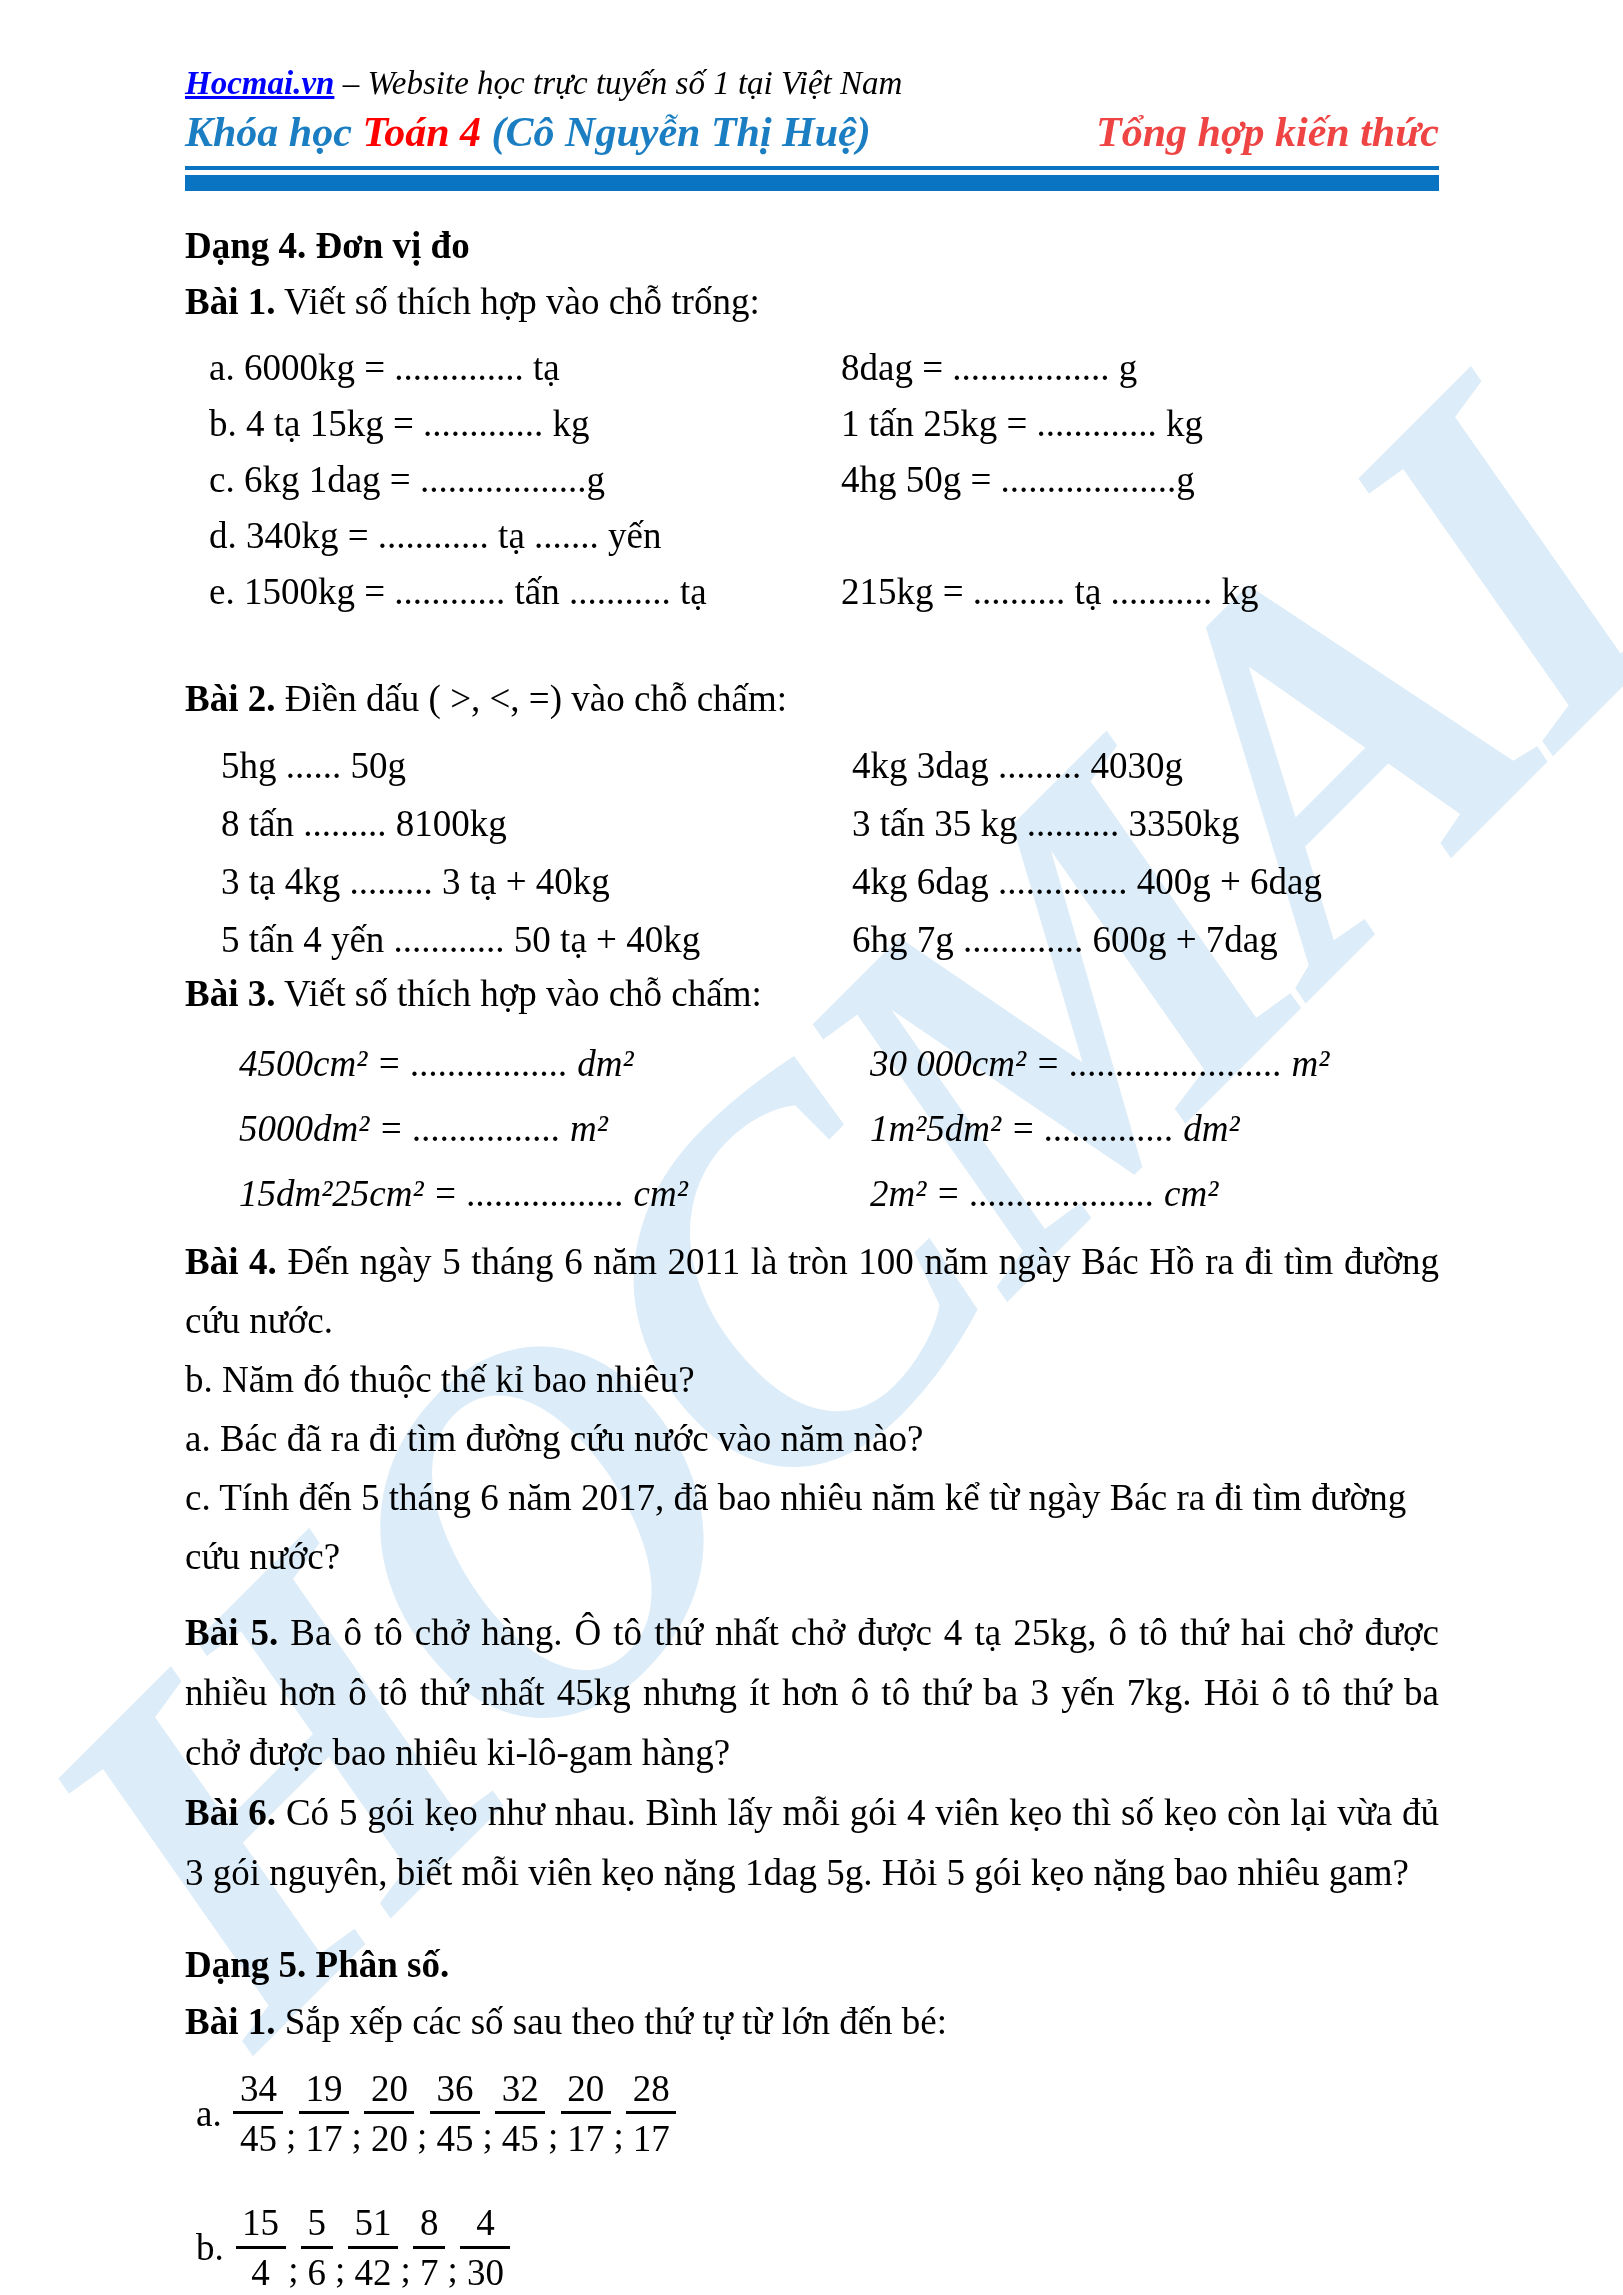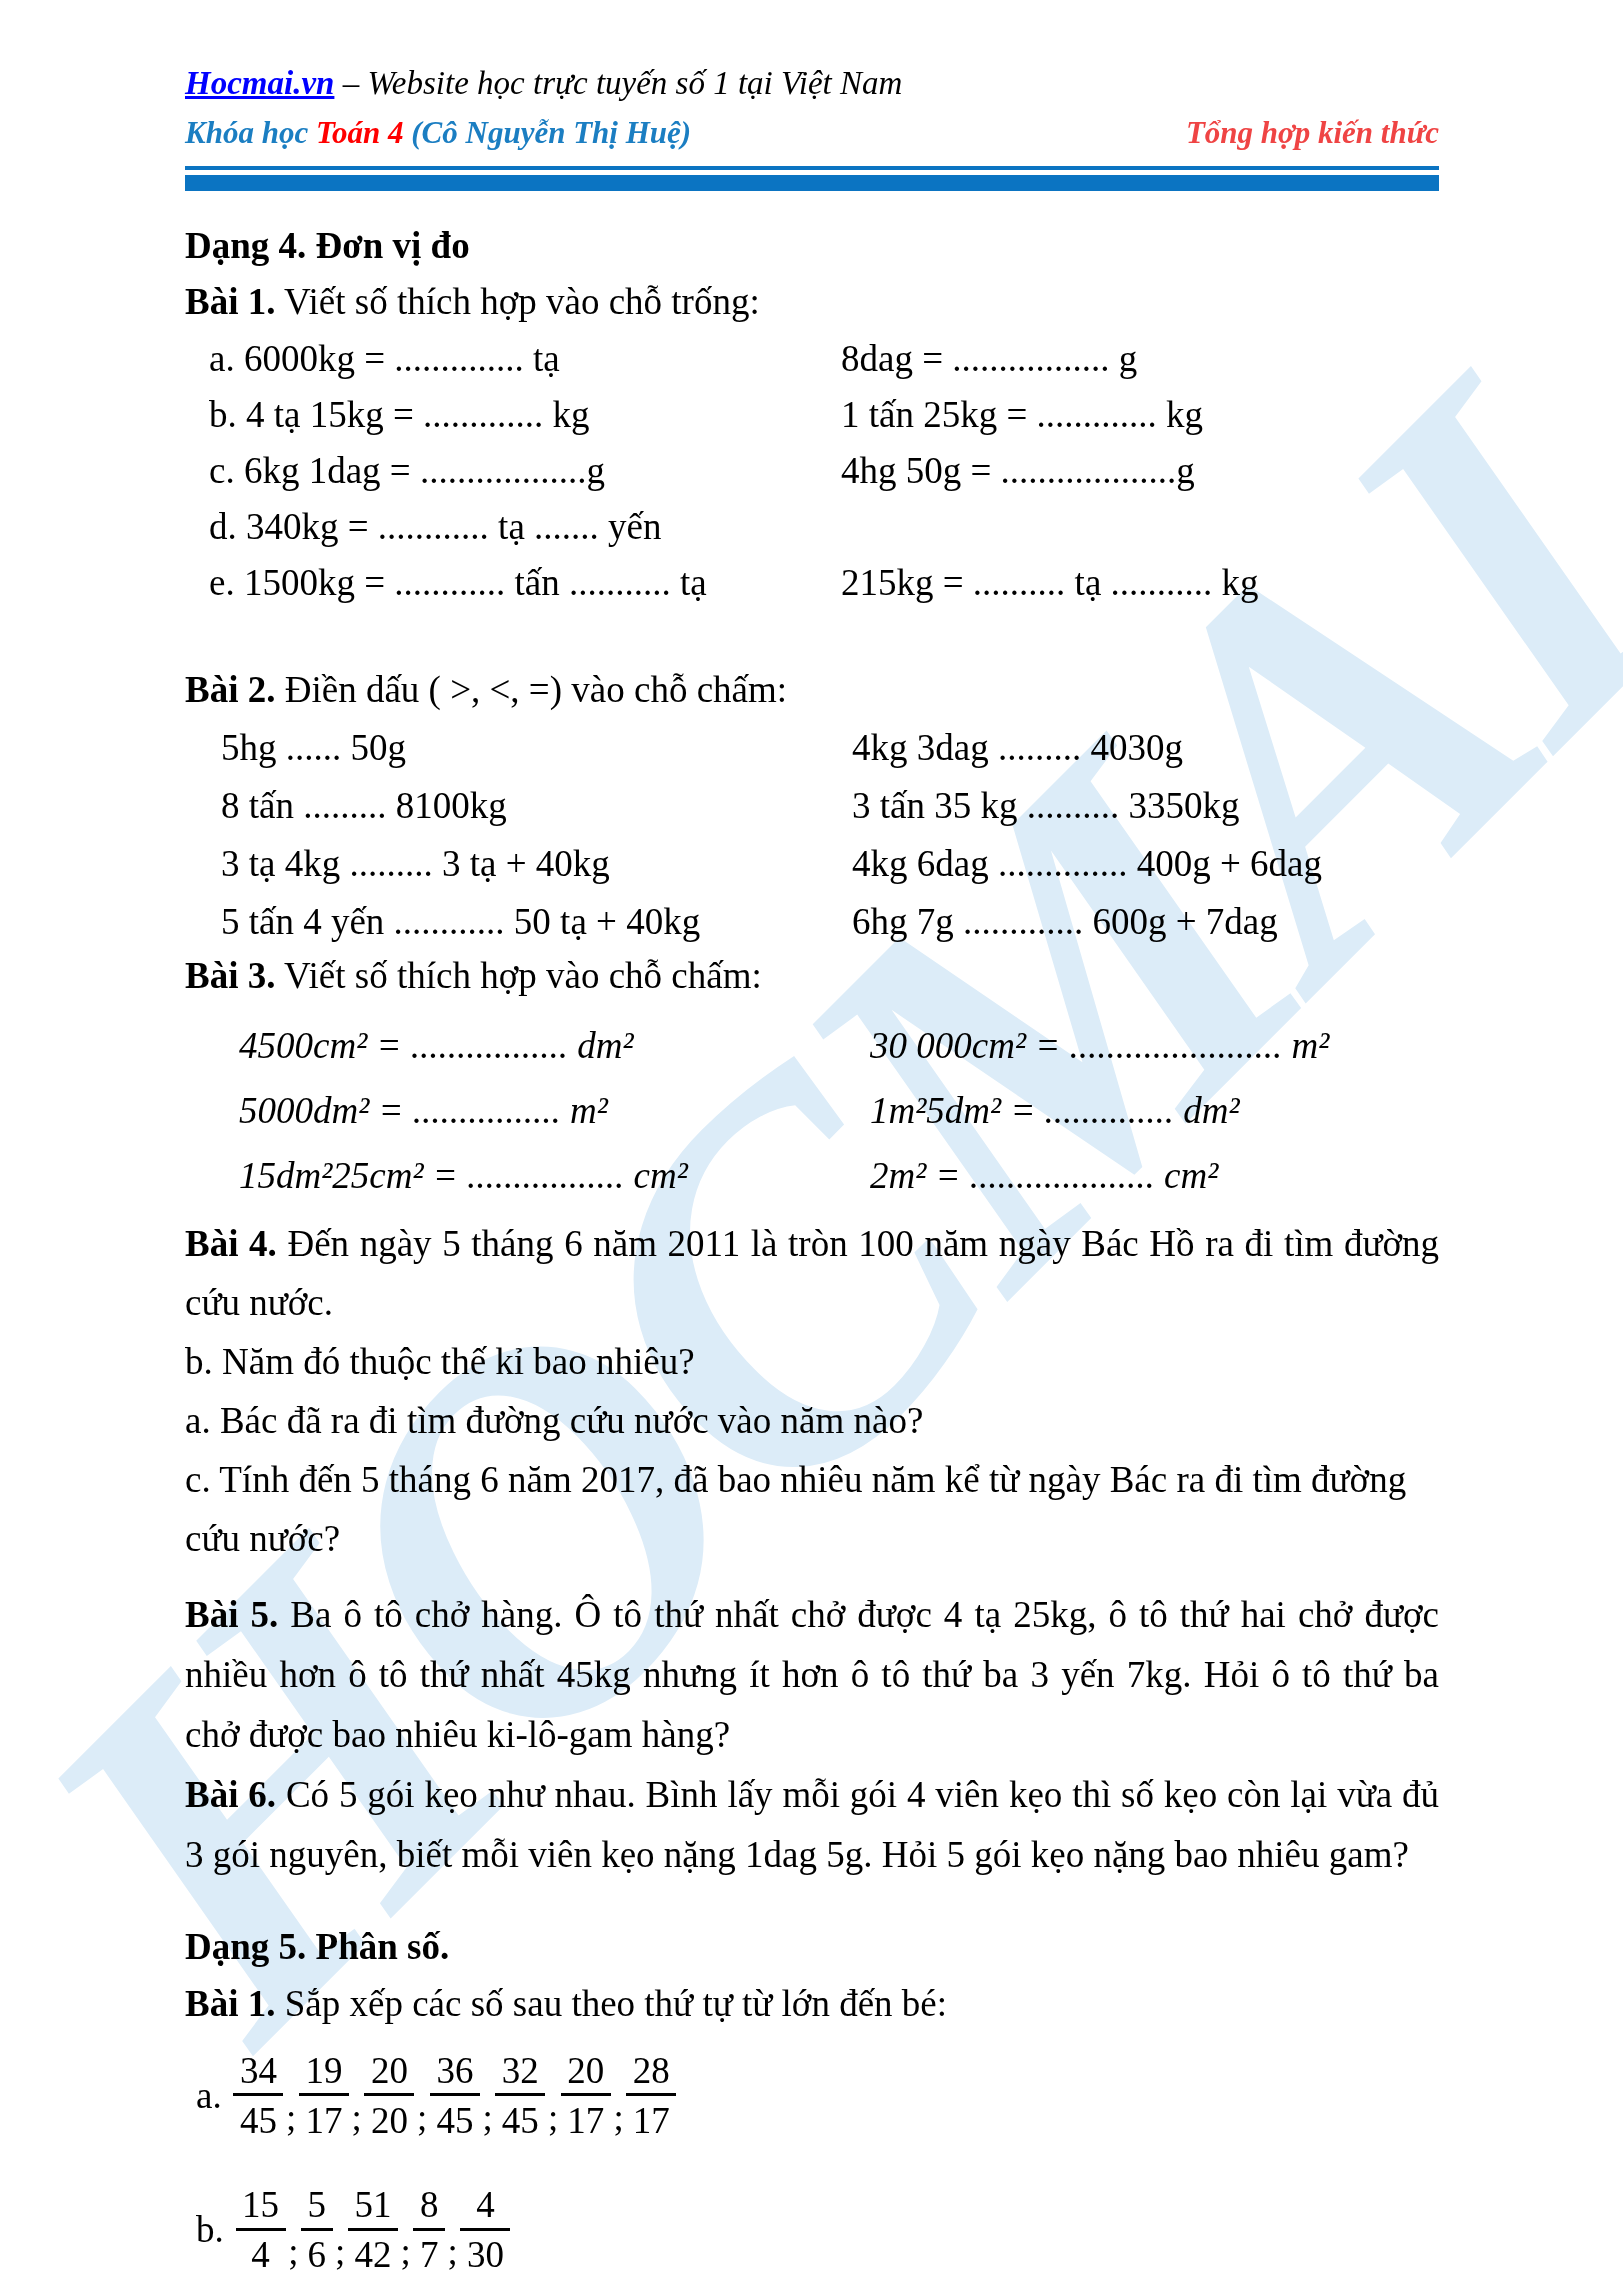--- a/index.html
+++ b/index.html
@@ -20,33 +20,33 @@
     transform:rotate(-45deg);
     user-select:none;white-space:nowrap;
   }
 
   .content{position:relative;z-index:1;padding:63px 184px 0 185px;}
 
   
   .hdr-line1{font-size:33px;font-style:italic;line-height:41px;}
   .site-link{color:#0000ff;font-weight:bold;text-decoration:underline;margin-top:43px;}
   .hdr-line2{display:flex;justify-content:space-between;align-items:baseline;
-    font-size:31px;font-weight:bold;font-style:italic;line-height:41px;margin-top:7.9px;}
+    font-size:42px;font-weight:bold;font-style:italic;line-height:41px;margin-top:7.9px;}
   .course-prefix,.course-teacher{color:#1b7ec2;}
   .course-name{color:#ff0000;}
   .hdr-right{color:#ef4444;text-align:right;}
   .rule-thin{margin-top:13px;height:3.9px;background:#0b74c2;}
   .rule-thick{margin-top:5.2px;height:15.7px;background:#0b74c2;}
 
   
   .section-title{font-size:37px;font-weight:bold;line-height:42px;margin-top:34px;}
   .prompt{font-size:37px;line-height:42px;margin-top:14.4px;}
   .blabel{font-weight:bold;}
 
-  .rows{margin-top:8px;}
+  .rows{margin-top:17px;}
   .row{position:relative;font-size:37px;line-height:56px;height:56px;white-space:nowrap;}
   .rows-bai2 .row{line-height:58px;height:58px;padding-left:36px;}
   .rows-bai1 .row{padding-left:24px;}
   .rows-bai3{margin-top:15.7px;}
   .rows-bai3 .row{line-height:65px;height:65px;padding-left:54px;font-style:italic;}
   .row .col-r{position:absolute;white-space:nowrap;}
   .rows-bai1 .col-r{left:656px;}
   .rows-bai2 .col-r{left:667px;}
   .rows-bai3 .col-r{left:685px;}
 

